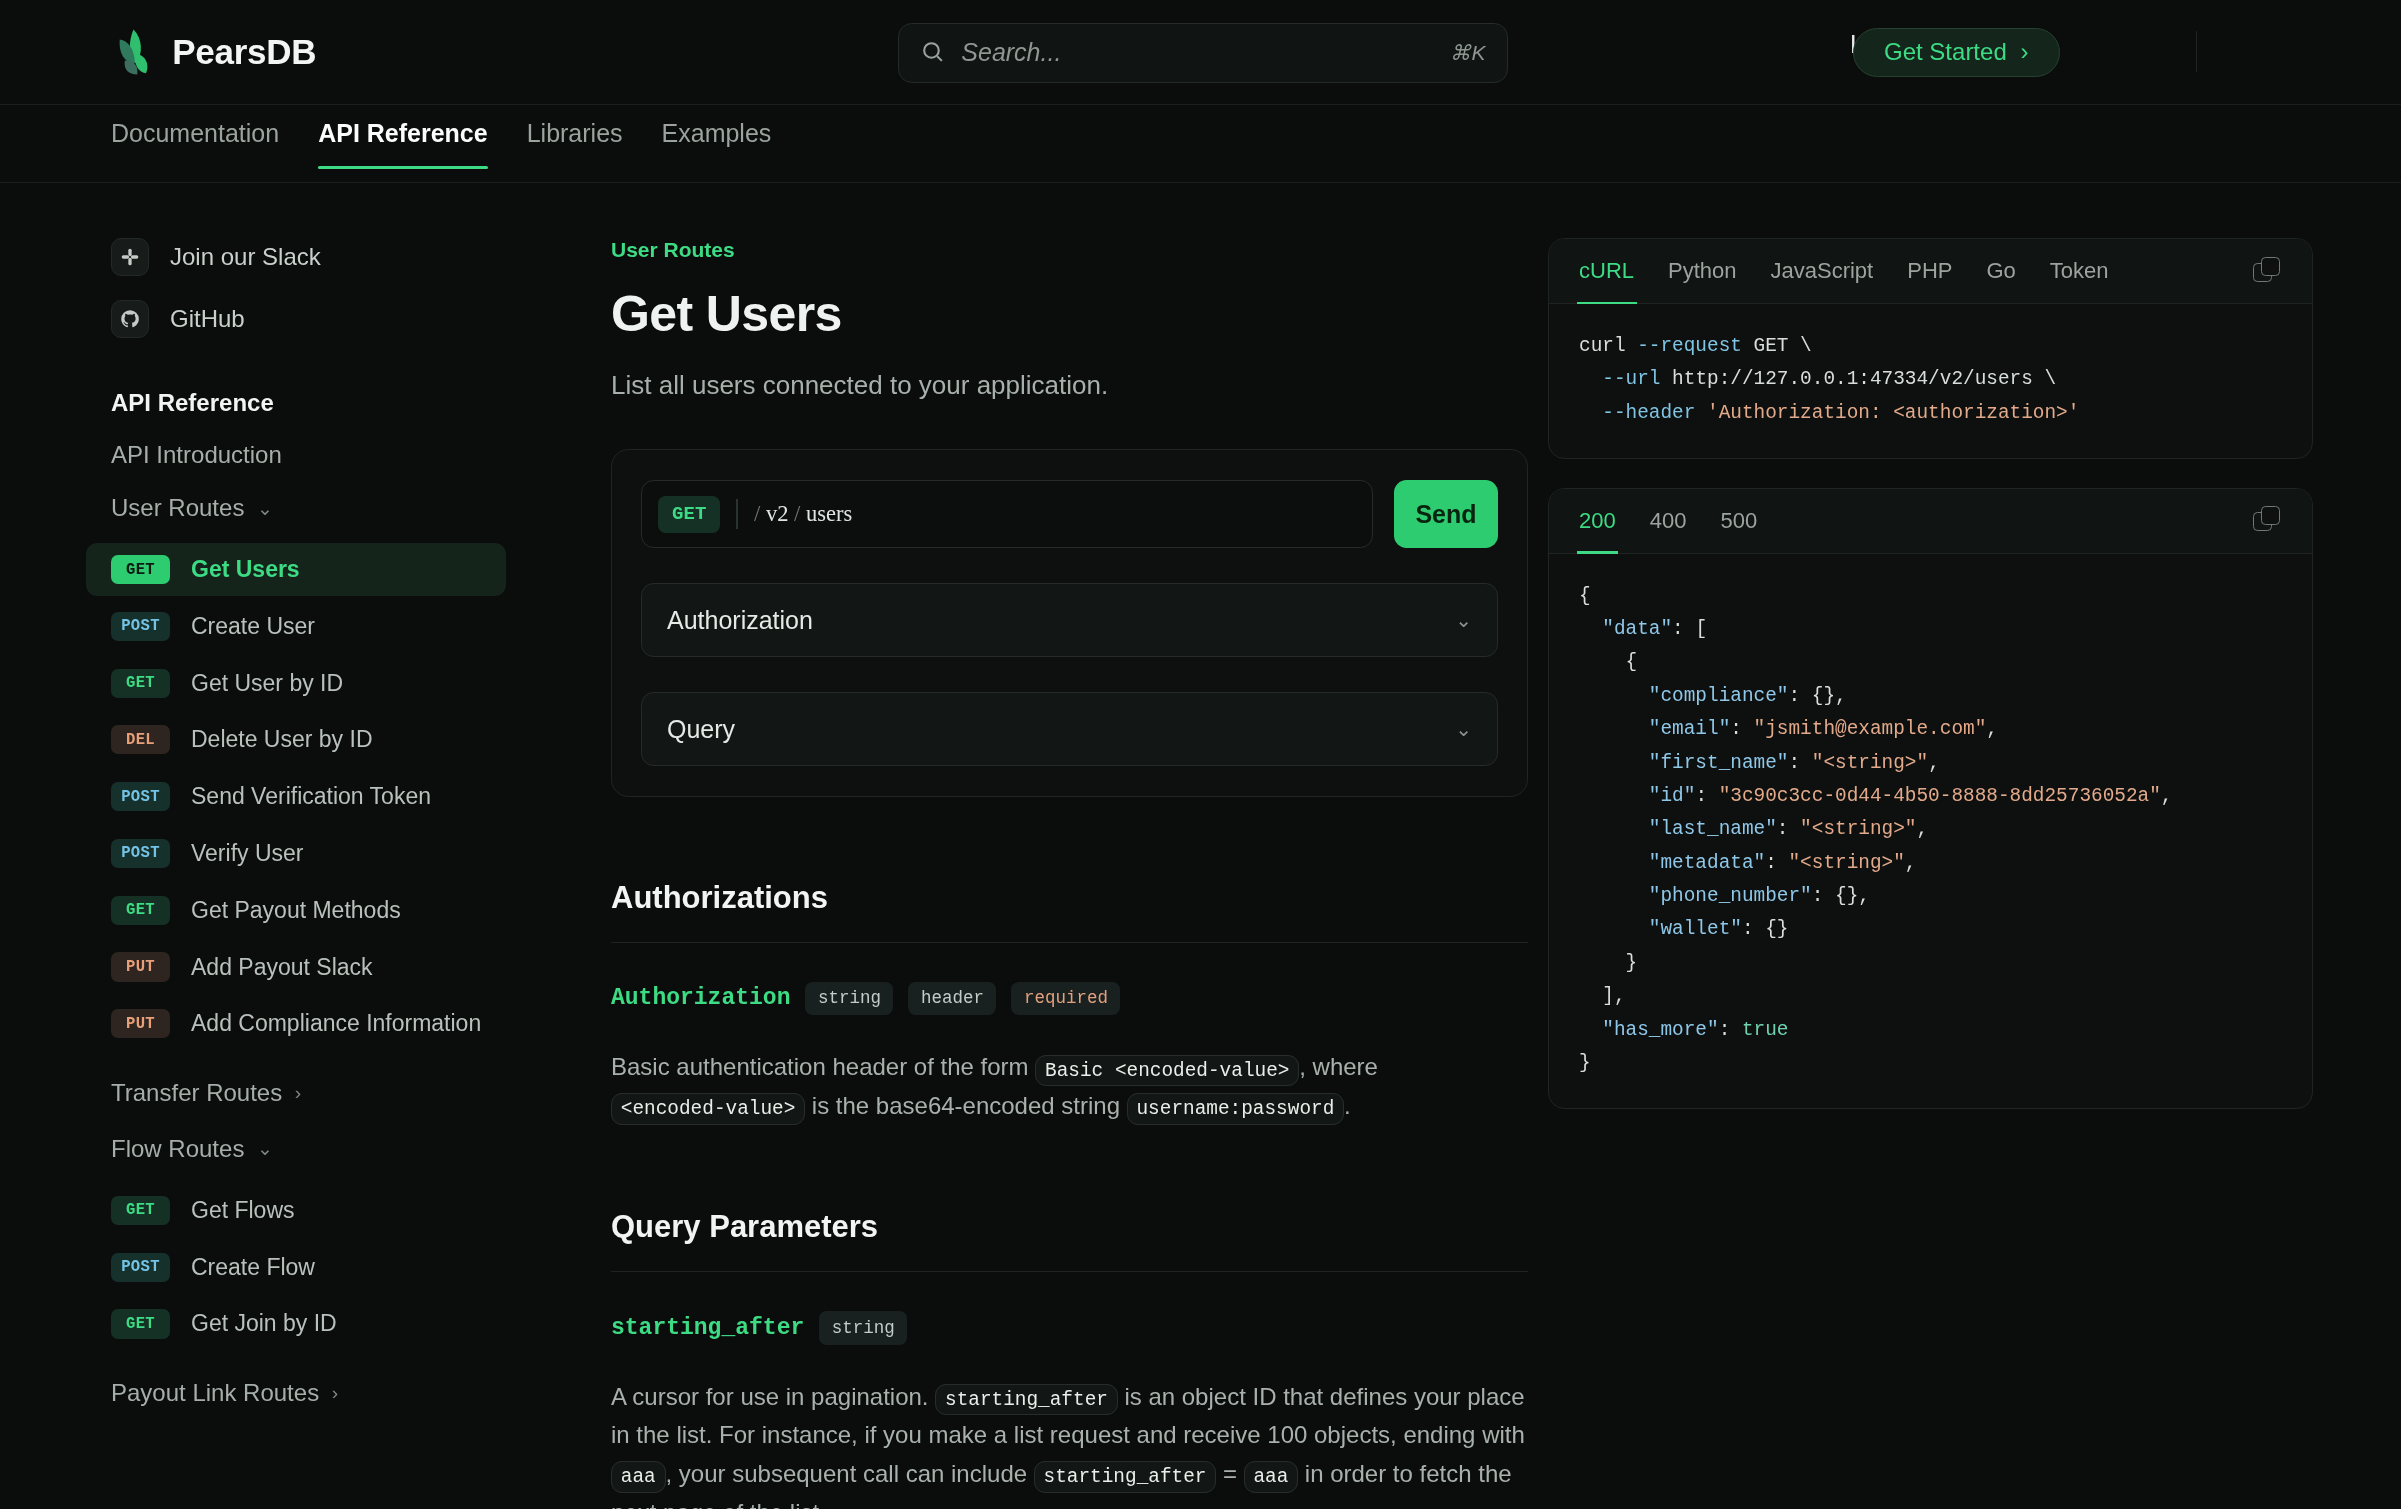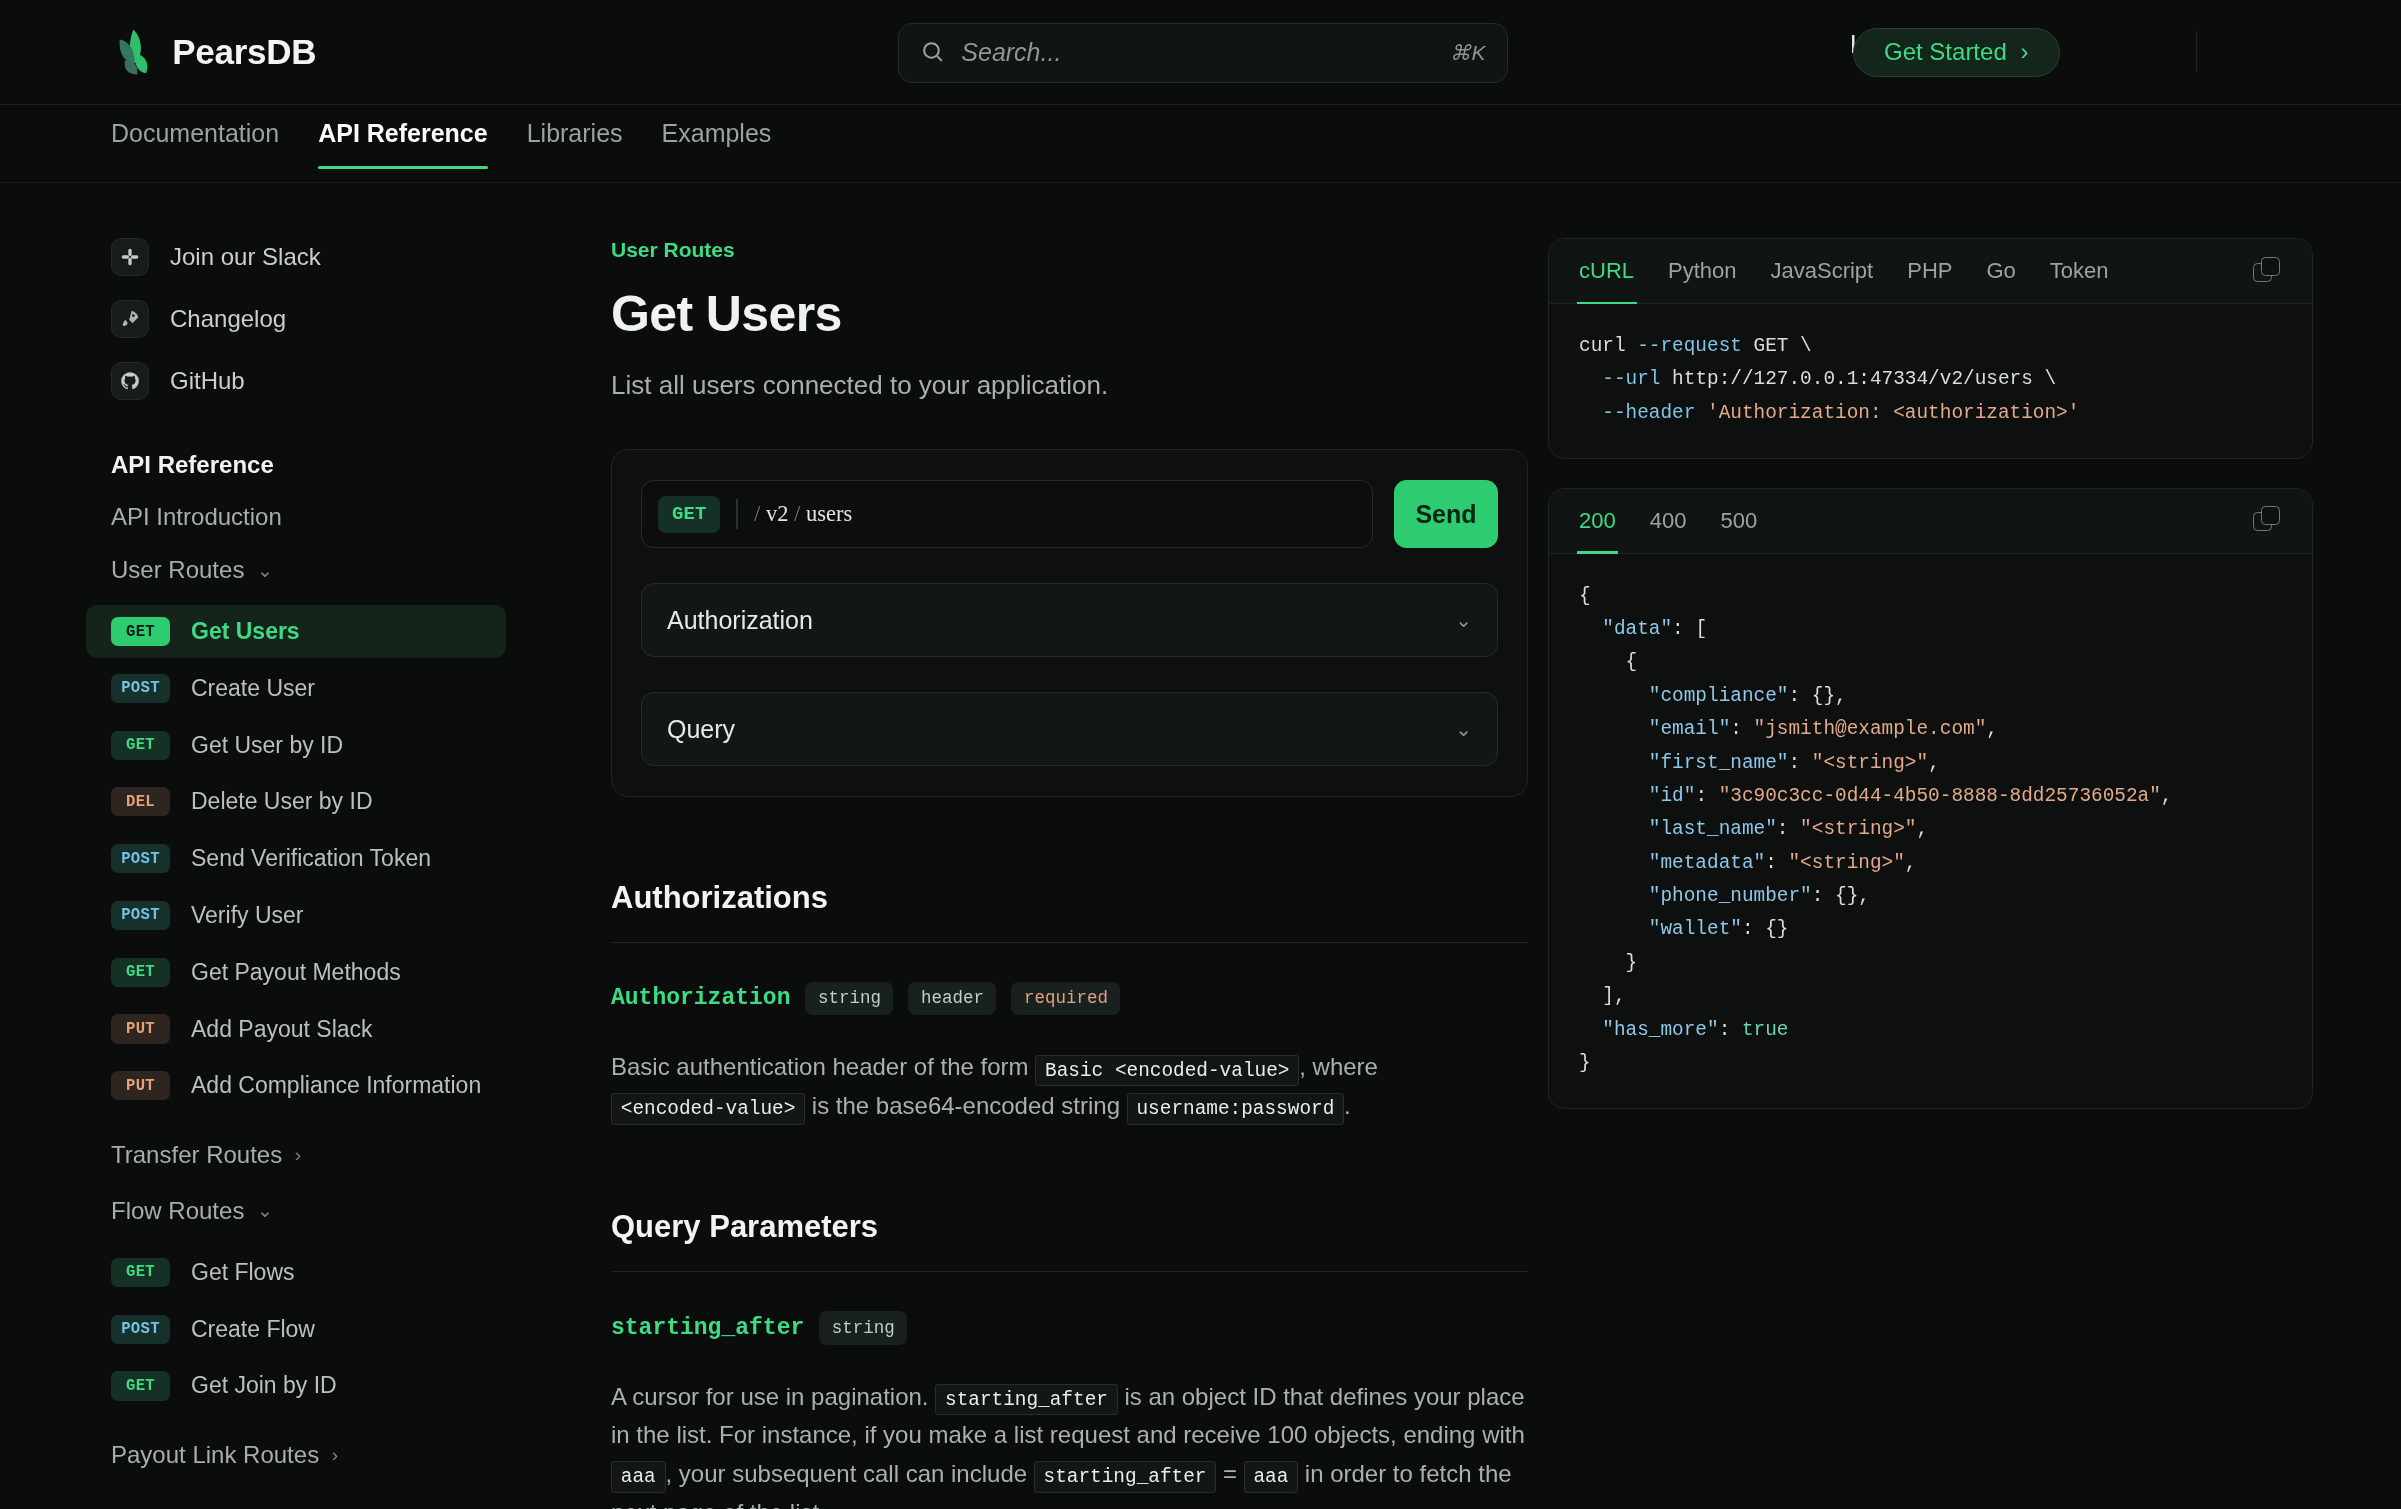--- a/index.html
+++ b/index.html
@@ -129,21 +129,21 @@
   .pname{font-family:"Liberation Mono",monospace;font-size:23px;color:#3ddc84;font-weight:700}
   .ptag{
     font-family:"Liberation Mono",monospace;font-size:17.5px;color:#c4ccc8;
     background:#182020;border-radius:7.5px;padding:6.9px 12.5px;
   }
   .ptag.req{color:#e3a07d}
 
   .pdesc{font-size:24px;line-height:1.62;color:#a9b1ad;margin-top:33px;width:917px}
   .code-inl{
     font-family:"Liberation Mono",monospace;font-size:19.4px;color:#e9eeeb;
-    background:#121715;border:0.6px solid #262d2a;border-radius:3px;padding:3.8px 8.8px;
+    background:#121715;border:0.6px solid #262d2a;border-radius:11px;padding:3.8px 8.8px;
     white-space:nowrap;
   }
 
   
   #right{flex:1;padding:55px 88px 16px 31px;}
   .panel{border:0.6px solid #1f2522;border-radius:16.3px;background:#0d100f;overflow:hidden;}
   .ptabs{
     display:flex;align-items:center;height:65px;padding:0 30px;
     border-bottom:0.6px solid #1e2422;position:relative;background:#101413;
   }
@@ -220,31 +220,20 @@
         <svg width="20" height="20" viewBox="0 0 24 24" fill="#c4cbc7">
           <rect x="10" y="2" width="4" height="9" rx="2"></rect>
             <rect x="10" y="13" width="4" height="9" rx="2"></rect>
           <rect x="2" y="10" width="9" height="4" rx="2"></rect>
             <rect x="13" y="10" width="9" height="4" rx="2"></rect>
         </svg>
       </span>
       <span class="lbl">Join our Slack</span>
     </div>
 
-    <div class="s-link">
-      <span class="s-ico">
-        <svg width="20" height="20" viewBox="0 0 24 24" fill="#aeb5b1">
-          <path d="M14 2c4 1 7 4 8 8l-7 7-4-4 3-11z"></path>
-            <circle cx="16" cy="8" r="1.6" fill="#171c1a"></circle>
-          <path d="M6 13l3 3-4 5-2-2 3-6z"></path>
-            <circle cx="6.5" cy="17.5" r="2.4"></circle>
-        </svg>
-      </span>
-      <span class="lbl">Changelog</span>
-    </div>
 
     <div class="s-link">
       <span class="s-ico">
         <svg width="20" height="20" viewBox="0 0 24 24" fill="#c4cbc7">
           <path d="M12 1.5A10.5 10.5 0 0 0 1.5 12c0 4.6 3 8.5 7.2 9.9.5.1.7-.2.7-.5v-1.8c-2.9.6-3.6-1.3-3.6-1.3-.5-1.2-1.2-1.6-1.2-1.6-1-.7.1-.7.1-.7 1.1.1 1.6 1.1 1.6 1.1 1 1.6 2.5 1.2 3.1.9.1-.7.4-1.2.7-1.5-2.3-.3-4.7-1.2-4.7-5.2 0-1.1.4-2 1-2.8-.1-.3-.5-1.3.1-2.7 0 0 .9-.3 2.9 1.1a9.9 9.9 0 0 1 5.3 0c2-1.4 2.9-1.1 2.9-1.1.6 1.4.2 2.4.1 2.7.7.8 1 1.7 1 2.8 0 4-2.4 4.9-4.7 5.2.4.3.7 1 .7 2v2.9c0 .3.2.6.7.5 4.2-1.4 7.2-5.3 7.2-9.9A10.5 10.5 0 0 0 12 1.5z"></path>
         </svg>
       </span>
       <span class="lbl">GitHub</span>
     </div>
 

